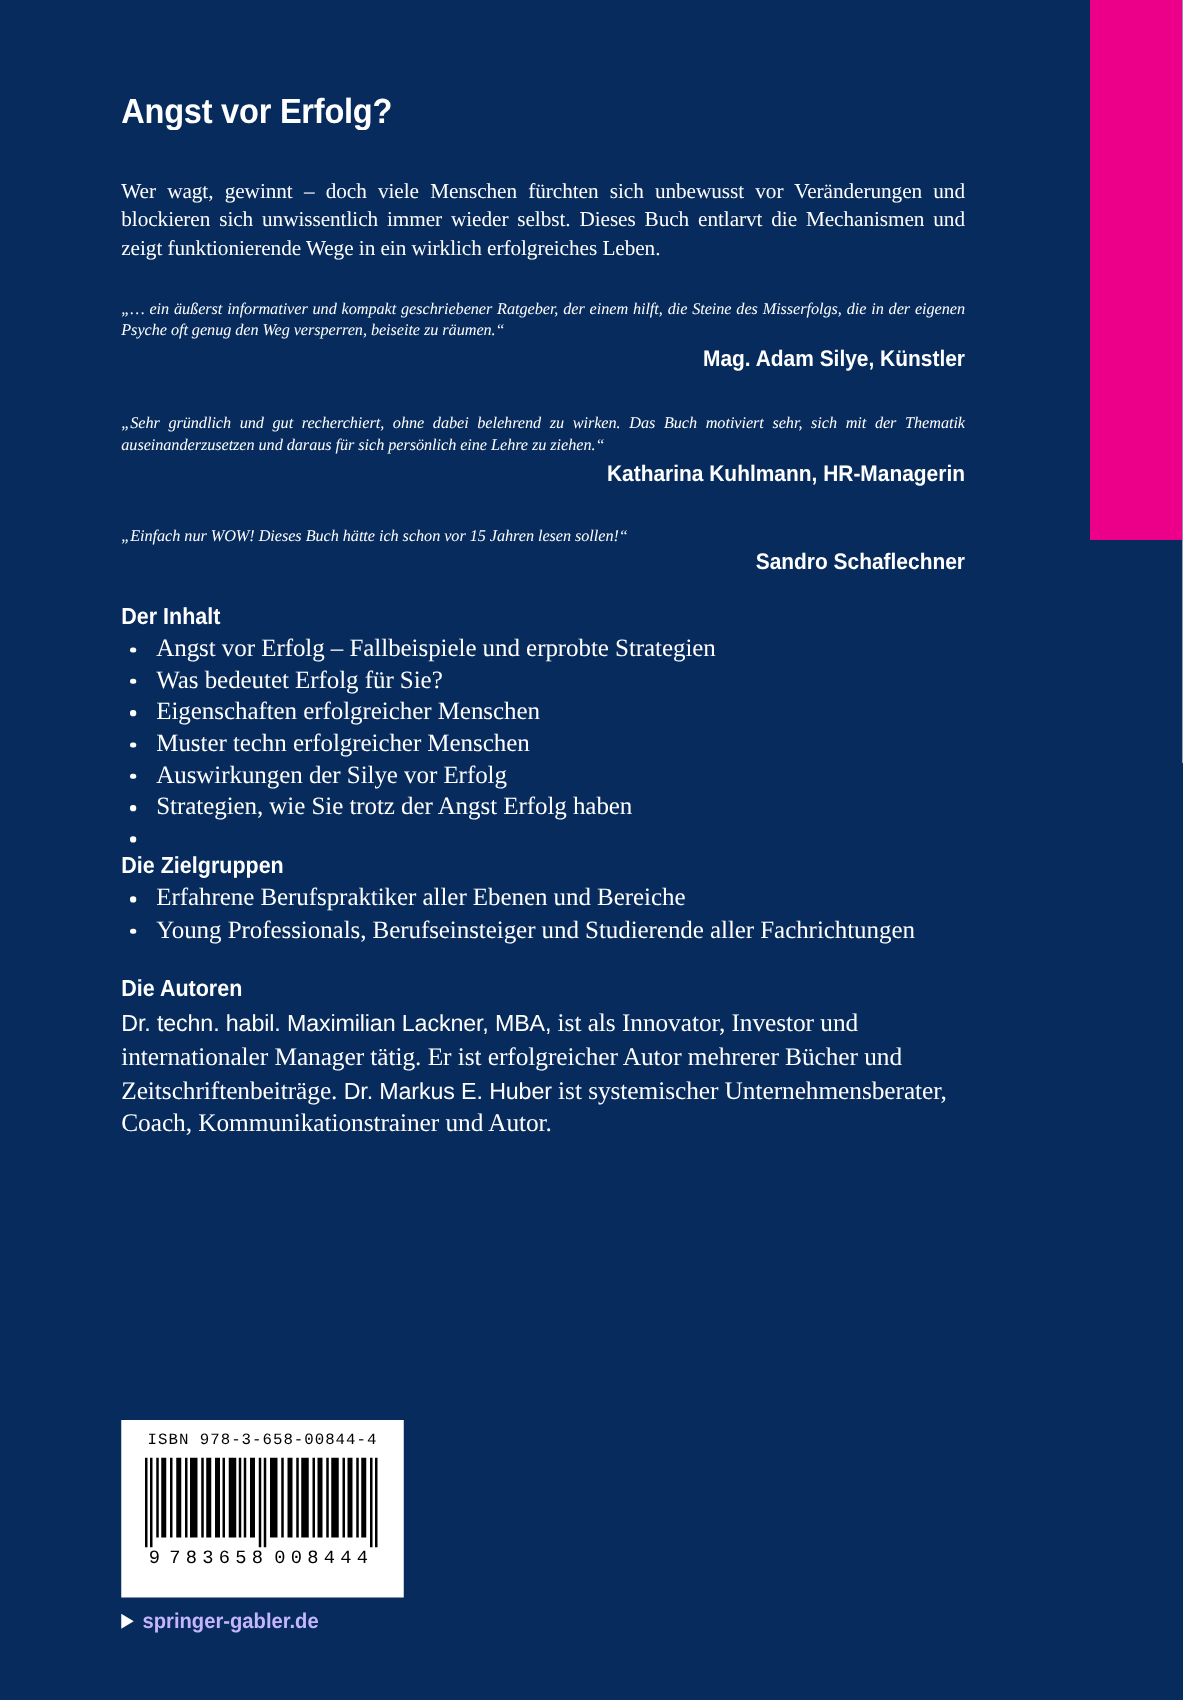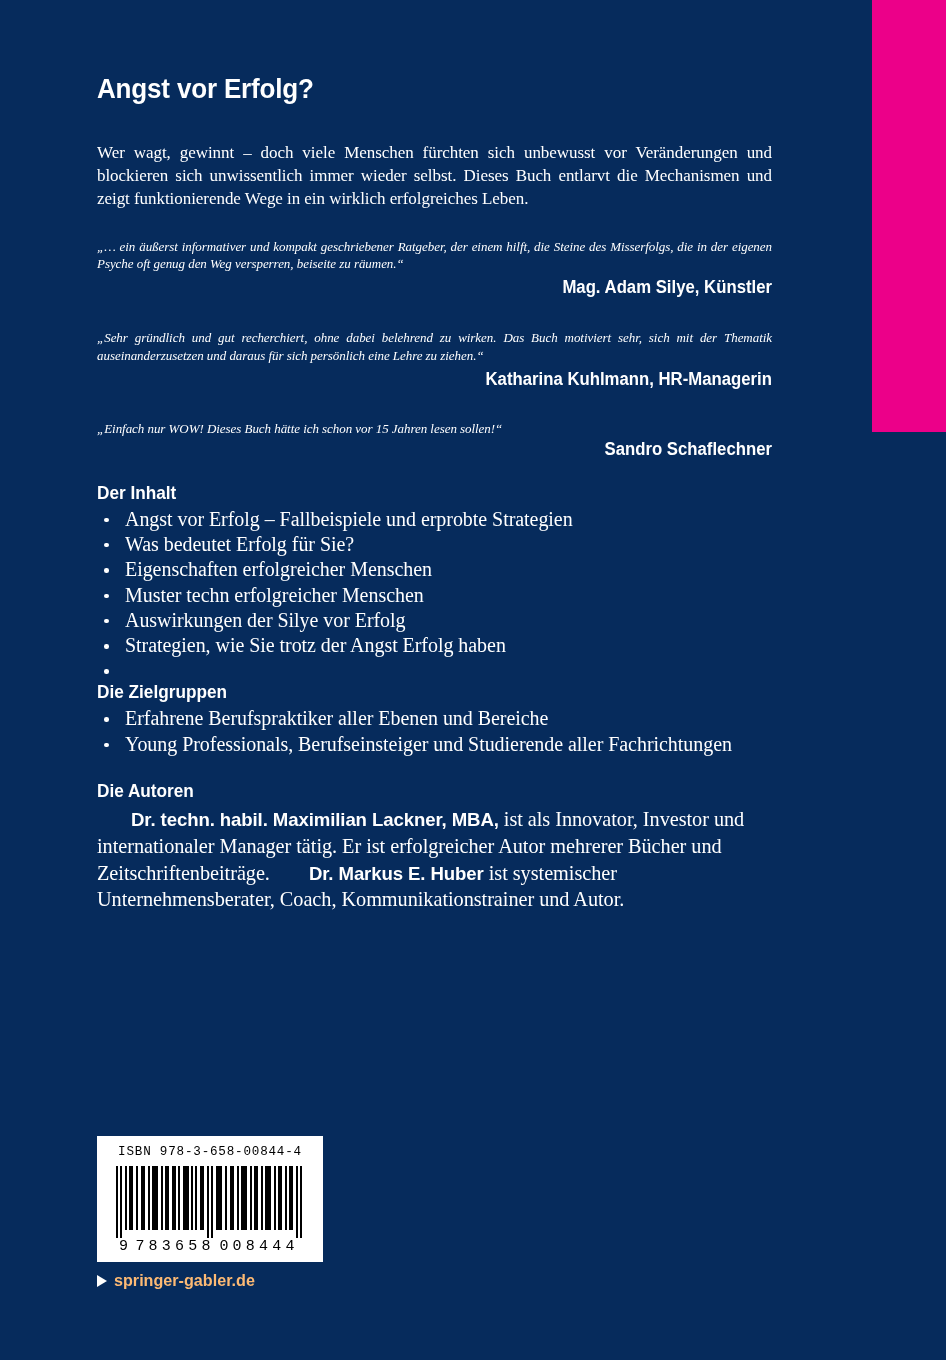--- a/index.html
+++ b/index.html
@@ -111,36 +111,35 @@
     border-radius: 50%;
   }
   .authors {
     font-size: 20.3px;
     line-height: 1.32;
     margin: 0;
     letter-spacing: -0.05px;
   }
   .authors .name {
     font-family: "Liberation Sans Narrow", "Liberation Sans", sans-serif;
-    font-weight: bold;
+    font-weight: normal;
     font-size: 18.6px;
     letter-spacing: -0.1px;
-    margin-left: 34px;
   }
   
   #barcode-area {
     position: absolute;
     left: 97px;
     top: 1136px;
     width: 226px;
   }
   #barcode-box {
     background: #ffffff;
     width: 226px;
-    height: 126px;
+    height: 142px;
     box-sizing: border-box;
     padding: 10px 0 0 0;
     text-align: center;
   }
   #isbn-text {
     color: #000000;
     font-family: "Liberation Mono", "DejaVu Sans Mono", monospace;
     font-size: 12.6px;
     letter-spacing: 0.8px;
     line-height: 1;
@@ -167,21 +166,21 @@
   #barcode-digits .d-left { width: 84px; text-align: center; letter-spacing: 4.2px; }
   #barcode-digits .d-right { width: 84px; text-align: center; letter-spacing: 4.2px; }
   #publisher-line {
     padding-top: 9px;
     display: flex;
     align-items: center;
     gap: 7px;
     font-family: "Liberation Sans Narrow", "Liberation Sans", sans-serif;
     font-weight: bold;
     font-size: 17px;
-    color: #fdba74;
+    color: #c4b5fd;
   }
   #publisher-line .play-tri {
     width: 0;
     height: 0;
     border-left: 10px solid #ffffff;
     border-top: 6.5px solid transparent;
     border-bottom: 6.5px solid transparent;
     display: inline-block;
   }
   #publisher-line .purl { transform: scaleX(0.95); transform-origin: left center; }

